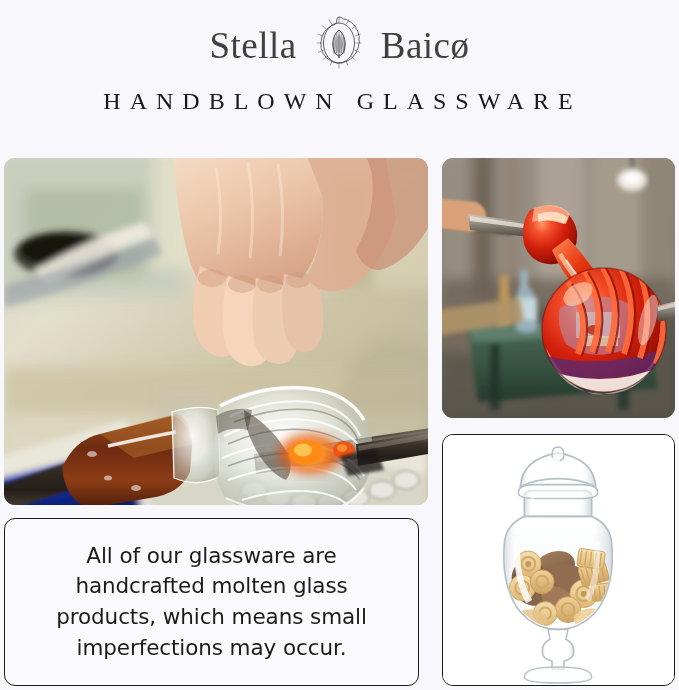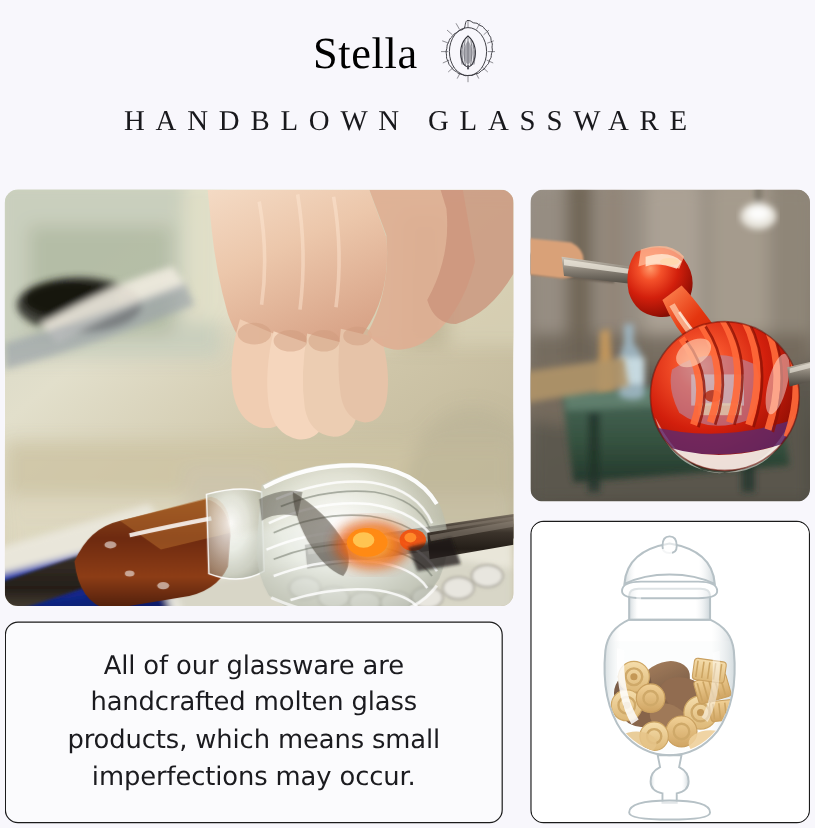--- a/index.html
+++ b/index.html
@@ -23,21 +23,21 @@
     display: flex;
     align-items: center;
     justify-content: center;
     gap: 14px;
     padding-top: 6px;
   }
   .brand-word {
     font-family: "Liberation Serif", serif;
     font-size: 37px;
     font-weight: 400;
-    color: #000000;
+    color: #404040;
     letter-spacing: 0.5px;
     line-height: 1;
   }
 
   
   .brand-emblem {
     width: 56px;
     height: 60px;
     position: relative;
     flex: 0 0 auto;
@@ -156,20 +156,21 @@
           <path d="M33.7 27 C34.1 31.5 33.6 36 32.9 38.8"></path>
         </g>
 
         <path d="M28 19 C31.4 23 32.4 29.5 30.8 34.6 C29.9 37.3 28.9 38.4 28 38.4
                  C27.1 38.4 26.1 37.3 25.2 34.6 C23.6 29.5 24.6 23 28 19 Z" fill="#6f6f78" opacity="0.55"></path>
         <rect x="27.2" y="39.4" width="1.7" height="3.4" fill="#55555e"></rect>
       </g>
     </svg>
   </span>
 
+  <span class="brand-word">Baicø</span>
 </div>
 
 <div class="headline">HANDBLOWN GLASSWARE</div>
 
 <div class="grid">
 
   <div class="card photo-main">
     <div class="scene">
       <svg viewBox="0 0 424 347" preserveAspectRatio="xMidYMid slice" aria-hidden="true">
         <defs>

